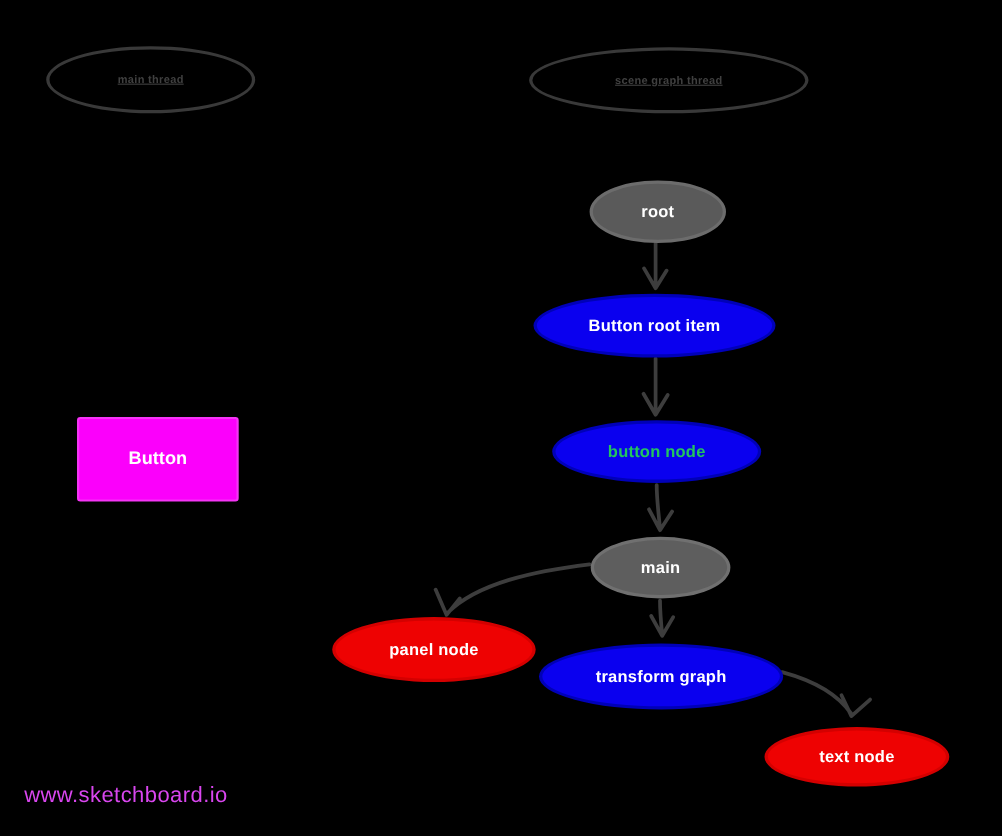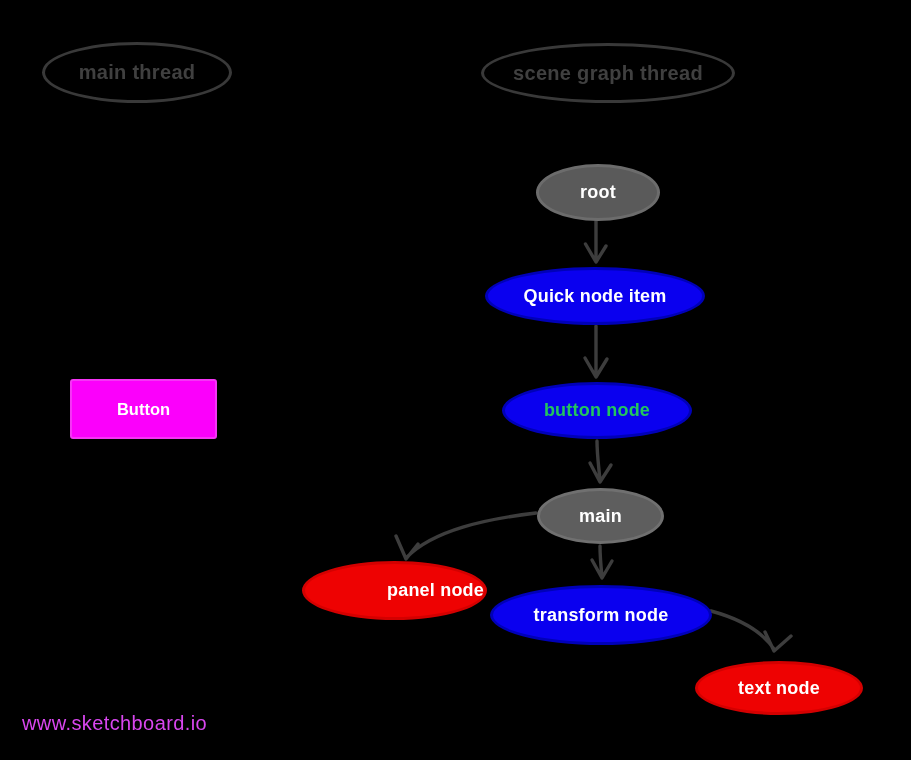--- a/index.html
+++ b/index.html
@@ -35,27 +35,28 @@
     display: flex;
     align-items: center;
     justify-content: center;
     box-sizing: border-box;
     z-index: 2;
   }
   .thread-ellipse {
     border: 3px solid;
     background: transparent;
     font-weight: bold;
-    font-size: 20px;
+    font-size: 10px;
     letter-spacing: 0.3px;
+    text-decoration: underline;
   }
   .node {
     border: 3px solid;
     font-weight: bold;
-    font-size: 18px;
+    font-size: 15px;
     letter-spacing: 0.2px;
   }
   .rect-widget {
     position: absolute;
     display: flex;
     align-items: center;
     justify-content: center;
     box-sizing: border-box;
     border: 2px solid;
     border-radius: 3px;
@@ -67,24 +68,24 @@
     pointer-events: none;
     white-space: nowrap;
   }
   
   #thread-main      { left: 42px;  top: 42px;  width: 190px; height: 61px; }
   #thread-scene     { left: 481px; top: 43px;  width: 254px; height: 60px; text-align: center; }
   #node-root        { left: 536px; top: 164px; width: 124px; height: 57px; }
   #node-quick       { left: 485px; top: 267px; width: 220px; height: 58px; }
   #node-button      { left: 502px; top: 382px; width: 190px; height: 57px; }
   #node-node        { left: 537px; top: 488px; width: 127px; height: 56px; }
-  #node-panel       { left: 302px; top: 561px; width: 185px; height: 59px; justify-content: flex-end; }
+  #node-panel       { left: 302px; top: 561px; width: 185px; height: 59px; }
   #node-transform   { left: 490px; top: 585px; width: 222px; height: 60px; }
   #node-text        { left: 695px; top: 661px; width: 168px; height: 54px; justify-content: center; }
-  #button-widget    { left: 70px;  top: 379px; width: 147px; height: 60px; }
+  #button-widget    { left: 70px;  top: 379px; width: 147px; height: 77px; }
   
   #watermark {
     position: absolute;
     left: 22px;
     top: 712px;
     font-size: 20px;
     letter-spacing: 0.4px;
     z-index: 3;
   }
 </style>
@@ -112,37 +113,37 @@
 
   <div id="button-widget" class="rect-widget" style="background-color: rgb(251, 0, 251); border-color: rgb(245, 53, 245); color: rgb(255, 255, 255);">
     <span class="widget-label">Button</span>
   </div>
 
   <div id="node-root" class="ellipse node" style="background-color: rgb(90, 90, 90); border-color: rgb(108, 108, 108); color: rgb(255, 255, 255);">
     <span class="node-label">root</span>
   </div>
 
   <div id="node-quick" class="ellipse node" style="background-color: rgb(10, 0, 239); border-color: rgb(0, 0, 184); color: rgb(255, 255, 255);">
-    <span class="node-label">Quick node item</span>
+    <span class="node-label">Button root item</span>
   </div>
 
   <div id="node-button" class="ellipse node" style="background-color: rgb(10, 0, 239); border-color: rgb(0, 0, 184); color: #22c55e;">
     <span class="node-label">button node</span>
   </div>
 
   <div id="node-node" class="ellipse node" style="background-color: rgb(94, 94, 94); border-color: rgb(112, 112, 112); color: rgb(255, 255, 255);">
     <span class="node-label">main</span>
   </div>
 
   <div id="node-panel" class="ellipse node" style="background-color: rgb(238, 2, 2); border-color: rgb(212, 0, 0); color: rgb(255, 255, 255);">
     <span class="node-label">panel node</span>
   </div>
 
   <div id="node-transform" class="ellipse node" style="background-color: rgb(10, 0, 239); border-color: rgb(0, 0, 184); color: rgb(255, 255, 255);">
-    <span class="node-label">transform node</span>
+    <span class="node-label">transform graph</span>
   </div>
 
   <div id="node-text" class="ellipse node" style="background-color: rgb(238, 2, 2); border-color: rgb(212, 0, 0); color: rgb(255, 255, 255);">
     <span class="node-label">text node</span>
   </div>
 
   <div id="watermark" style="color: #d946ef;">www.sketchboard.io</div>
 
 </div>
 

